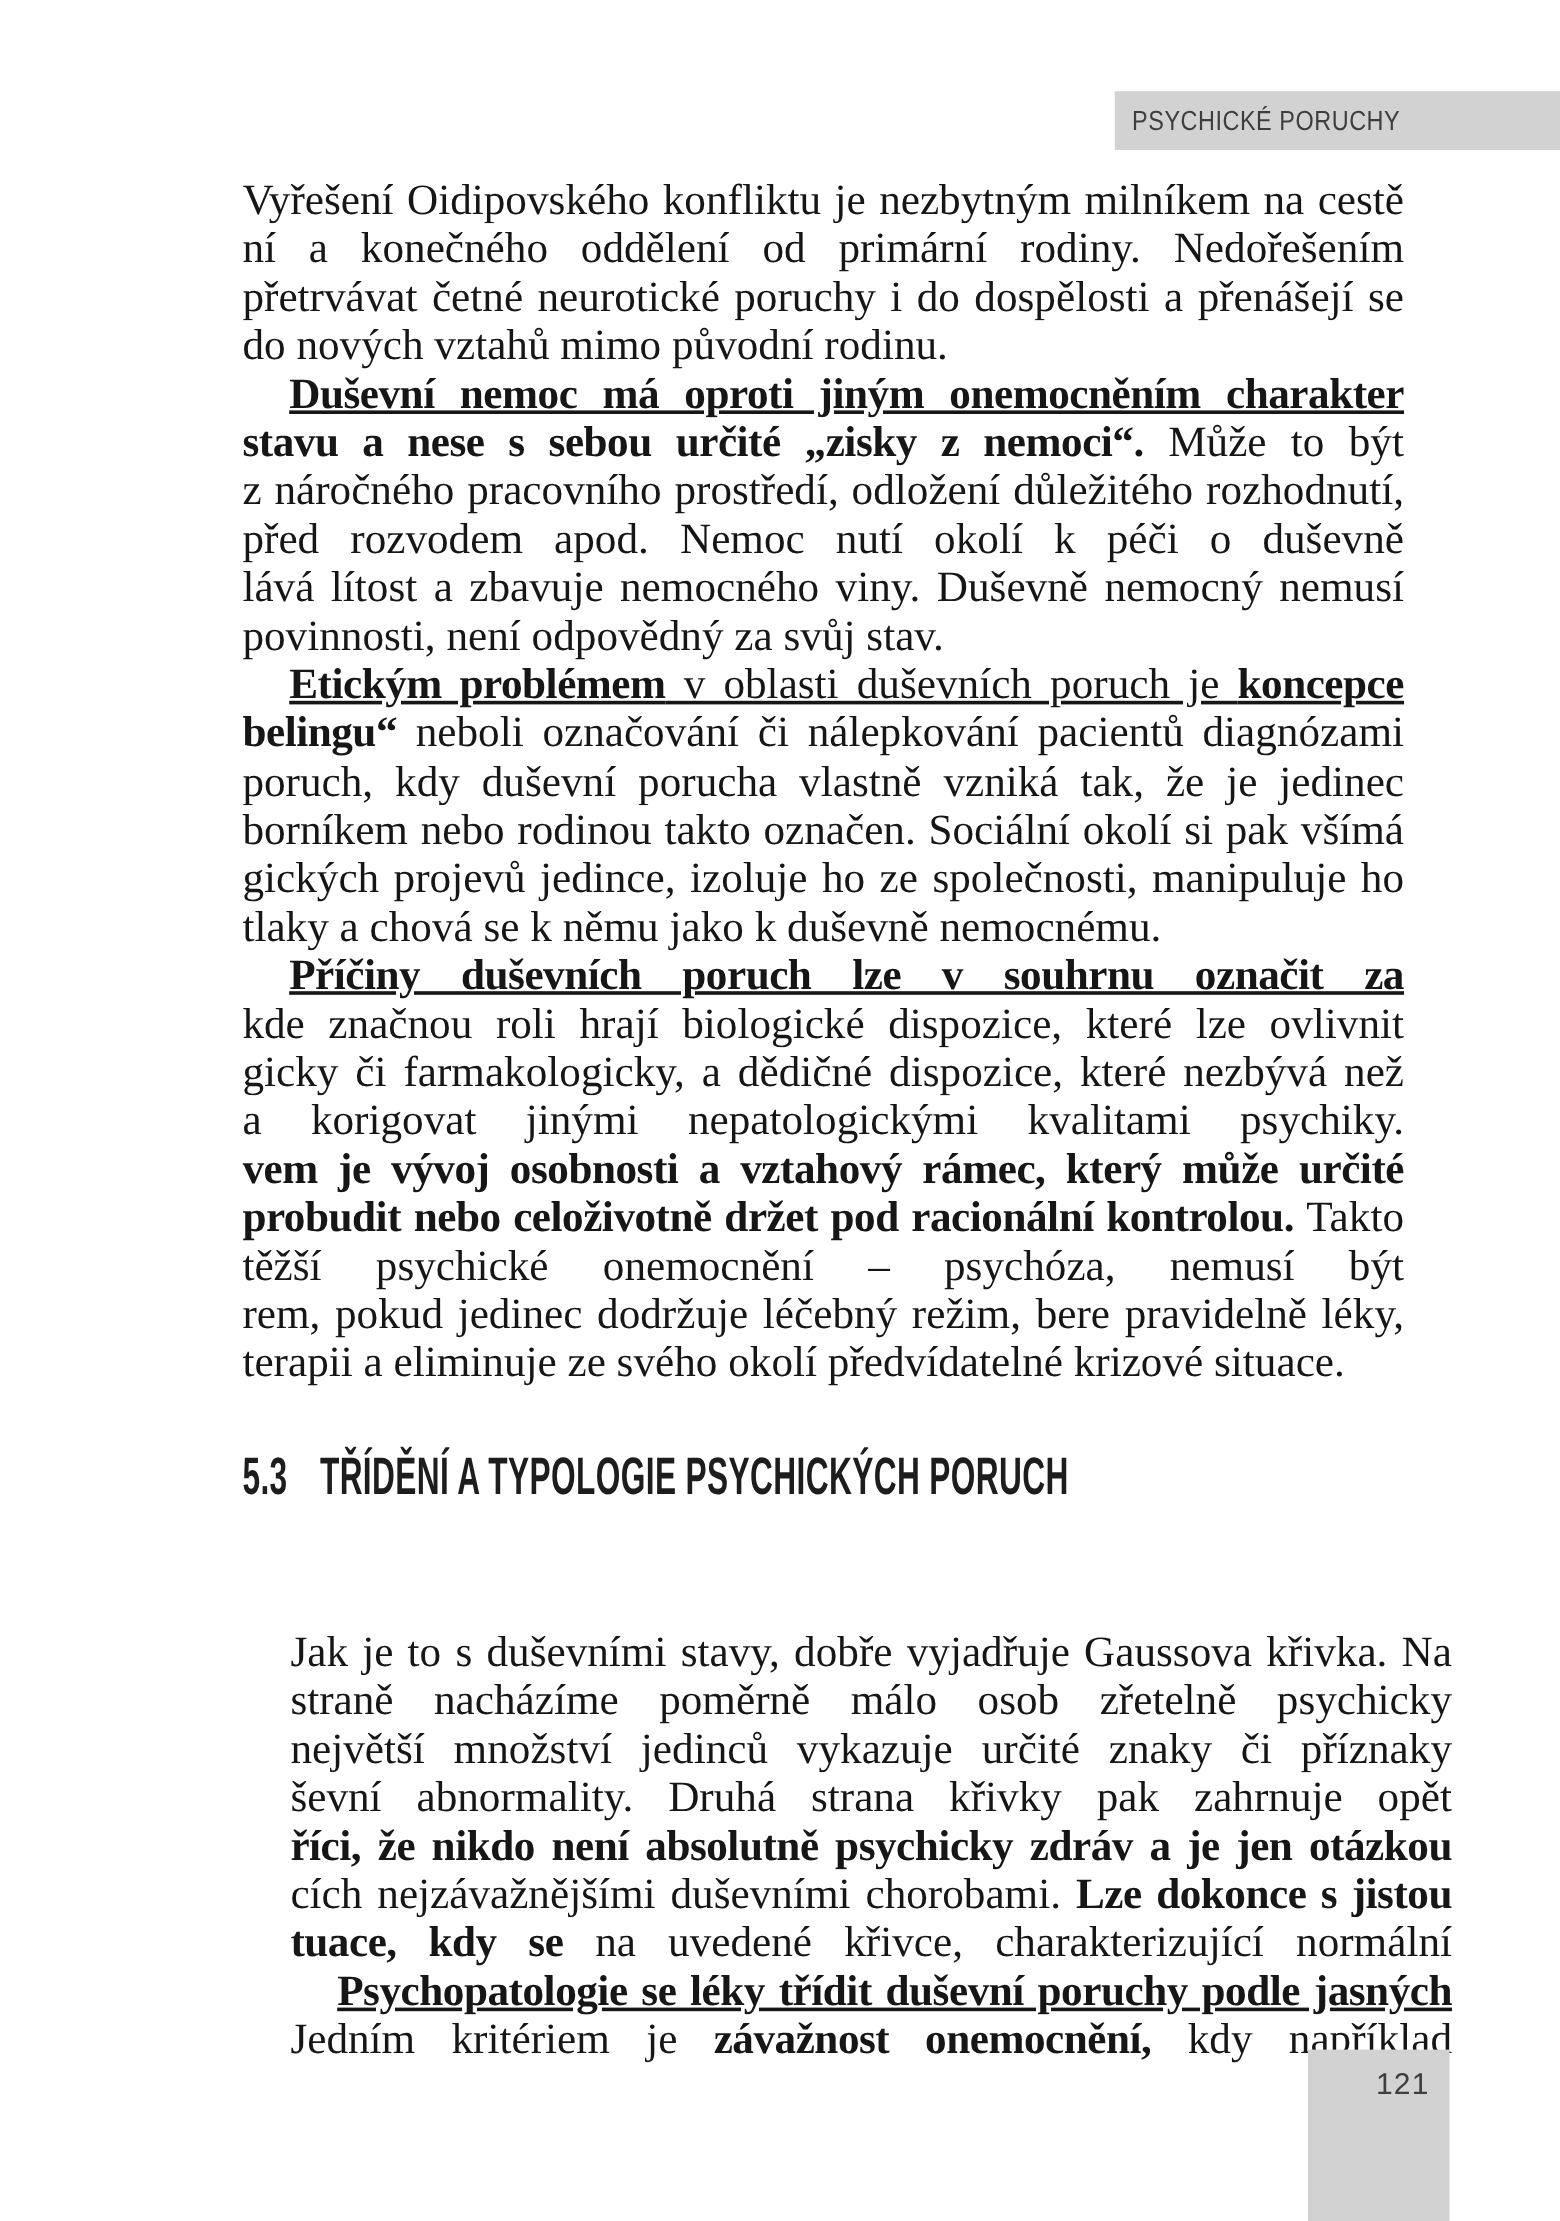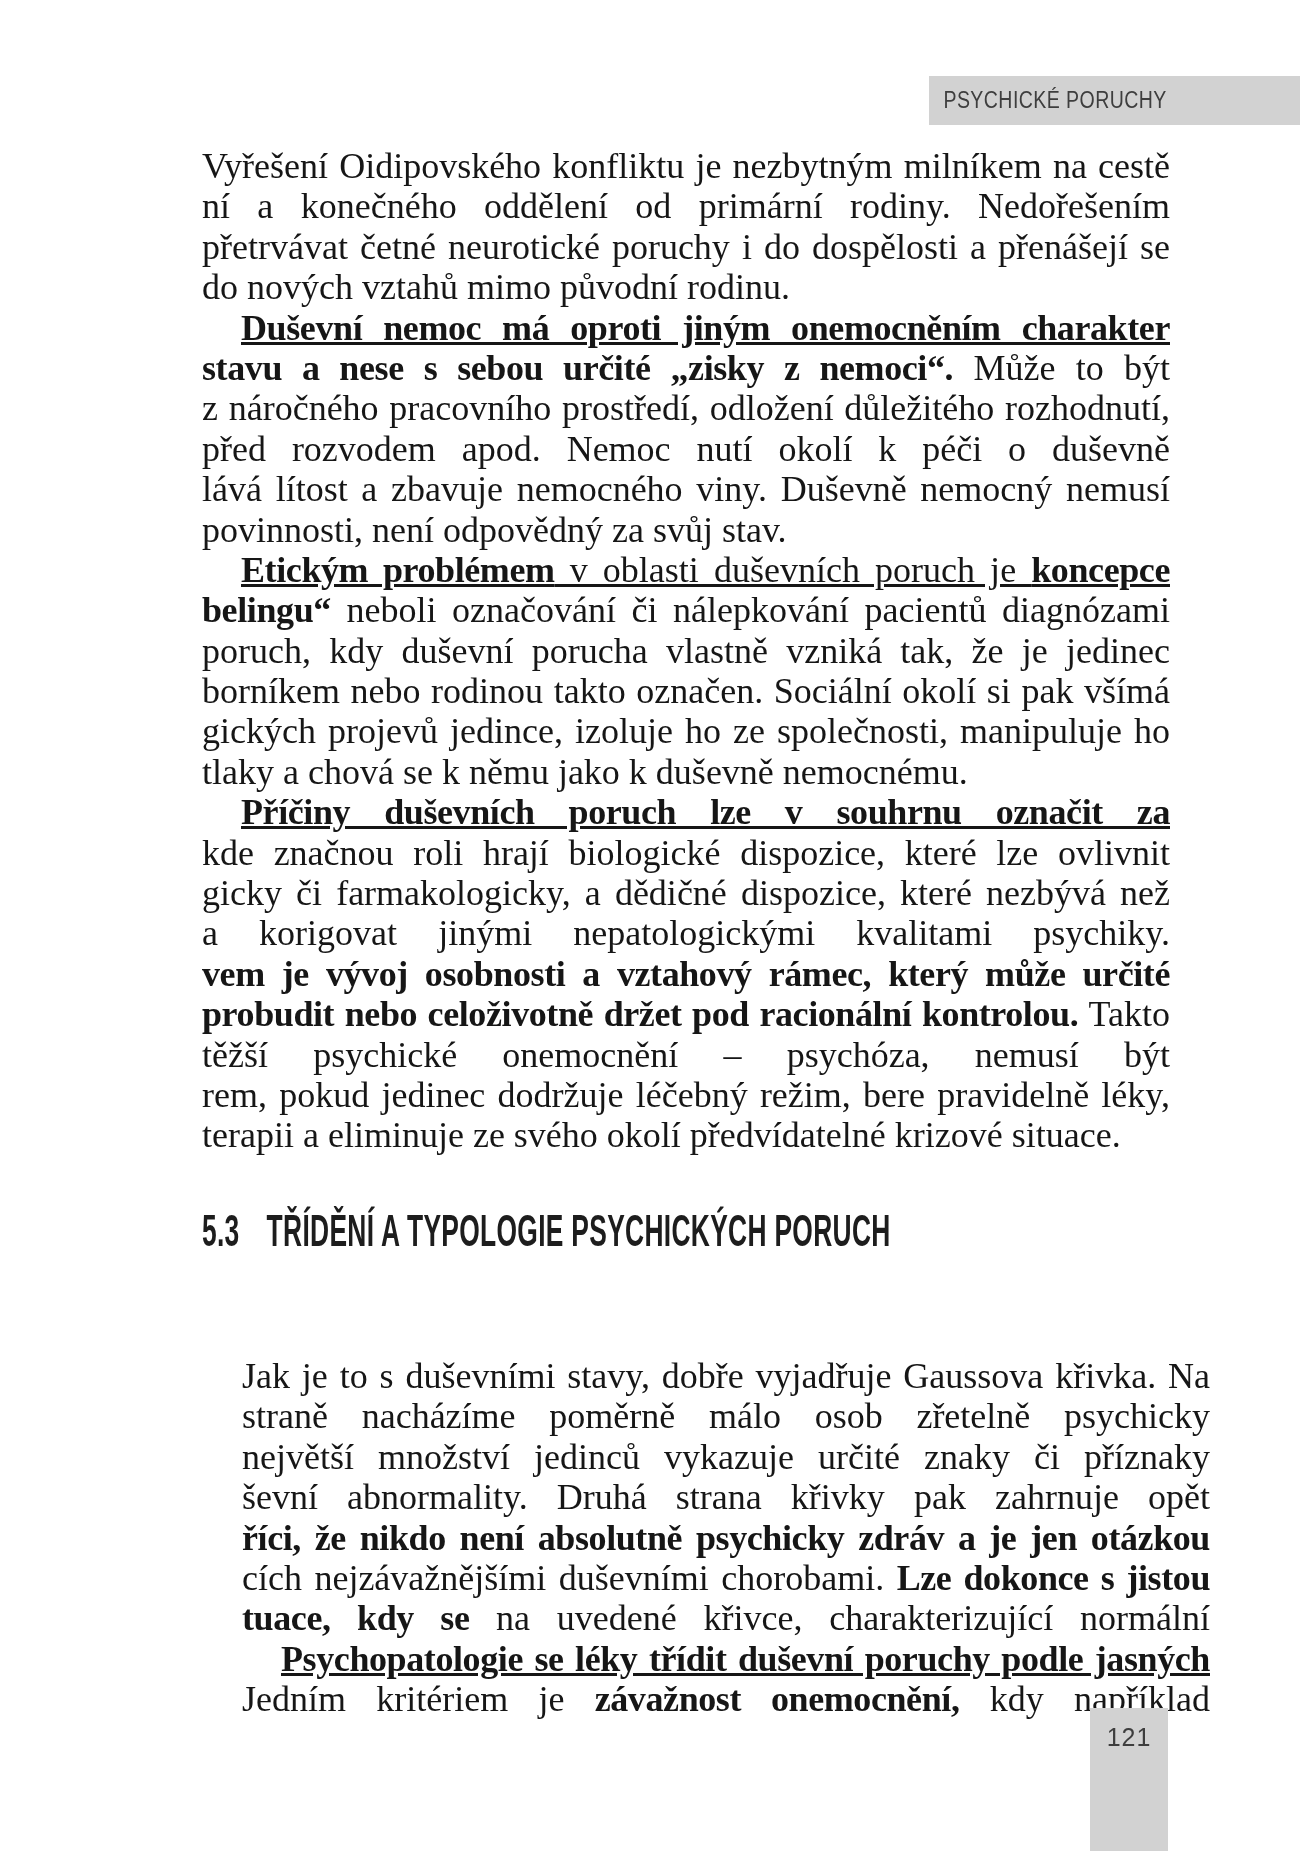--- a/index.html
+++ b/index.html
@@ -82,20 +82,21 @@
   .heading-number { margin-right: 45px; }
 
   
   .footer-band {
     position: absolute;
     left: 1090px;
     top: 1708px;
     width: 78px;
     height: 143px;
     background: var(--band, #d2d2d2);
+    padding-left: 40px;
   }
   .page-number {
     display: block;
     margin-top: 15px;
     text-align: center;
     font-family: "Liberation Sans", sans-serif;
     font-size: 25px;
     font-weight: 400;
     letter-spacing: 1px;
     color: var(--muted-text, #494949);

